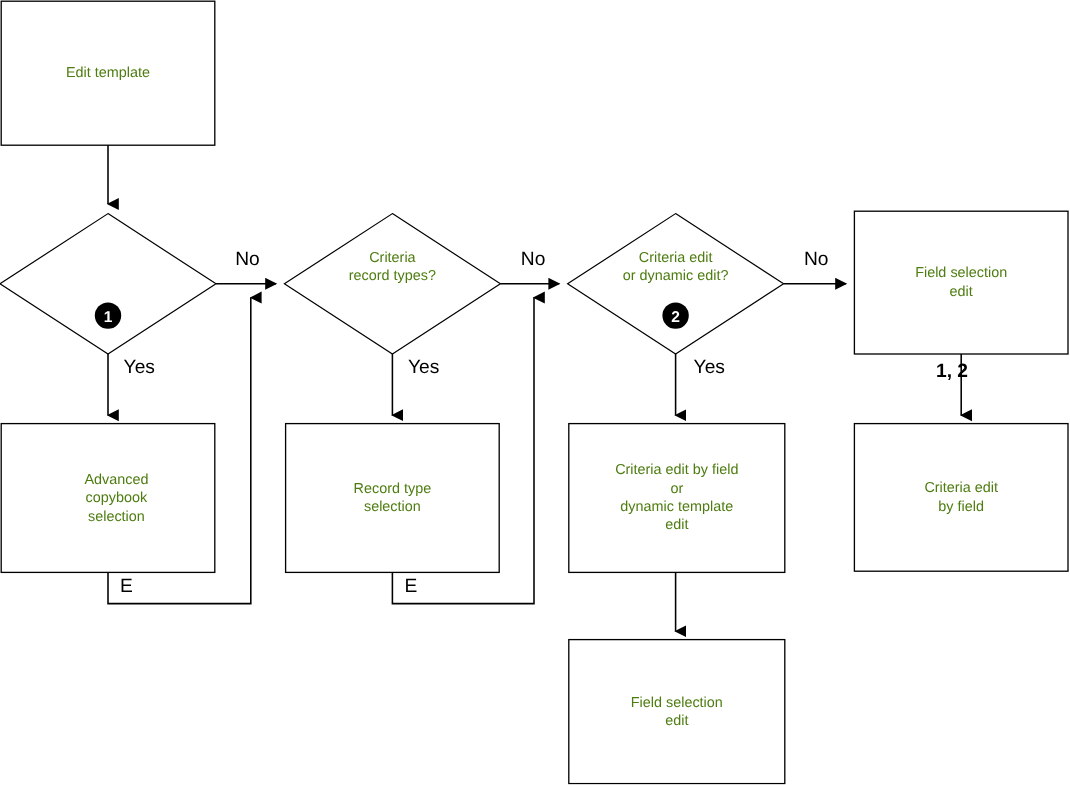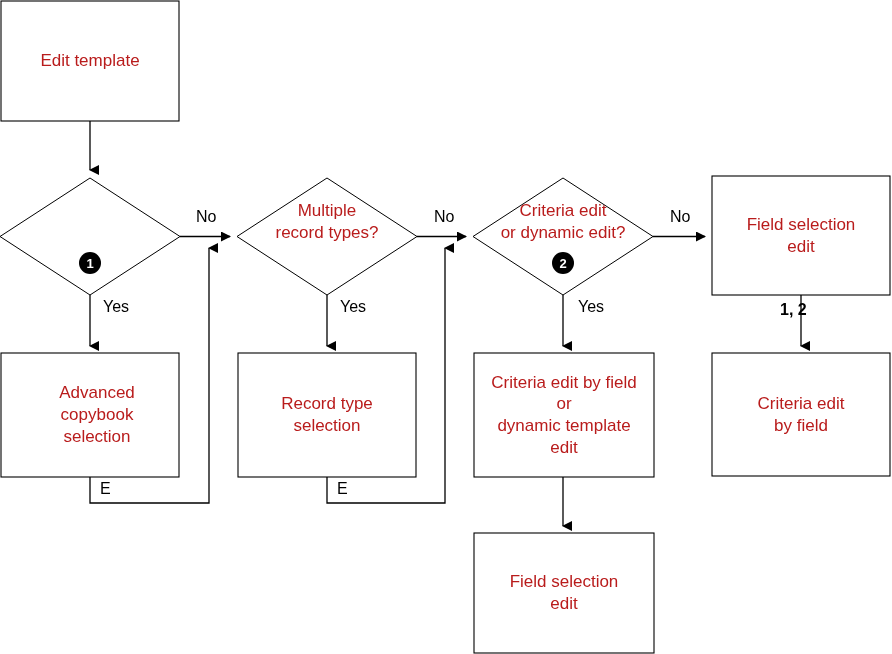--- a/index.html
+++ b/index.html
@@ -38,22 +38,22 @@
     stroke-width: 1.3;
     fill: none;
   }
   .node-text {
     position: absolute;
     display: flex;
     align-items: center;
     justify-content: center;
     text-align: center;
     font-family: "Liberation Sans", sans-serif;
-    font-size: 17px;
-    color: #b91c1c;
+    font-size: 12px;
+    color: #4d7c0f;
     line-height: 1.28;
     white-space: pre-line;
     pointer-events: none;
   }
   .edge-label {
     position: absolute;
     font-family: "Liberation Sans", sans-serif;
     font-size: 16px;
     color: #000000;
     white-space: nowrap;
@@ -126,21 +126,21 @@
     <line class="conn" x1="801" y1="295" x2="801" y2="346" marker-end="url(#arrow-down)"></line>
 
     <path class="conn" d="M 90,477 L 90,503 L 209,503 L 209,248" marker-end="url(#arrow-up)"></path>
 
     <path class="conn" d="M 327,477 L 327,503 L 445,503 L 445,248" marker-end="url(#arrow-up)"></path>
   </svg>
 
   <div class="node-text" style="left:1px; top:1px; width:178px; height:120px;">Edit template</div>
 
 
-  <div class="node-text" style="left:247px; top:196px; width:160px; height:52px;">Multiple
+  <div class="node-text" style="left:247px; top:196px; width:160px; height:52px;">Criteria
 record types?</div>
 
   <div class="node-text" style="left:481px; top:196px; width:164px; height:52px;">Criteria edit
 or dynamic edit?</div>
 
   <div class="node-text" style="left:712px; top:176px; width:178px; height:119px;">Field selection
 edit</div>
 
   <div class="node-text" style="left:1px; top:353px; width:164px; height:124px;padding-left:14px;">Advanced
 copybook

